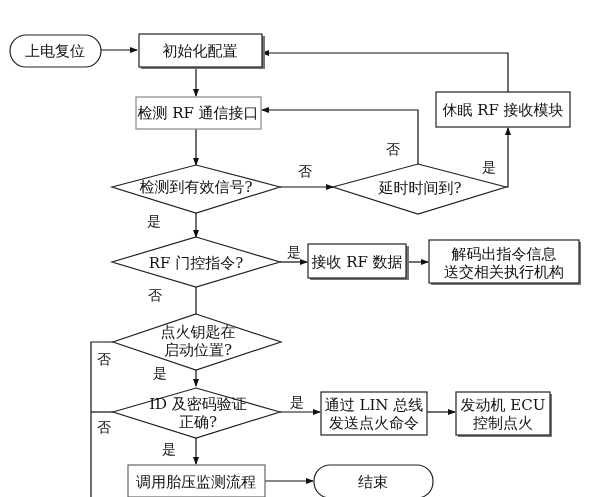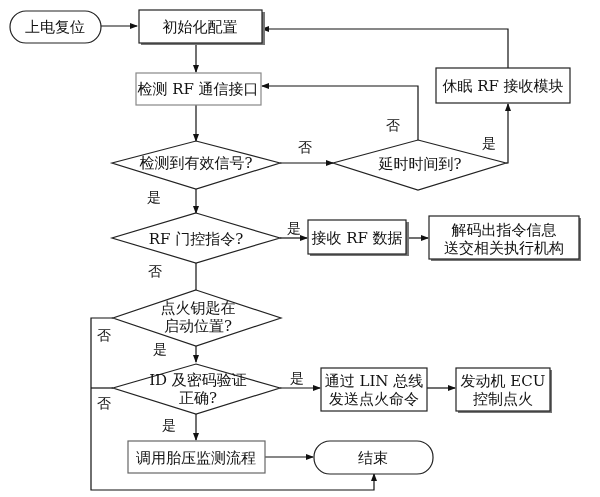--- a/index.html
+++ b/index.html
@@ -1,17 +1,17 @@
 <!DOCTYPE html>
 <html><head>
 <meta charset="utf-8">
 <style>
   html, body { margin: 0; padding: 0; background: #ffffff; }
   body { width: 600px; height: 497px; overflow: hidden; }
-  #canvas { position: relative; width: 600px; height: 389px; }
+  #canvas { position: relative; width: 600px; height: 389px; margin-top: 24px; }
   svg { position: absolute; left: 0; top: 0; }
   .t { font-family: "DejaVu Serif", "Liberation Serif", serif; font-size: 15px; fill: #111; }
   .lbl { font-family: "DejaVu Serif", "Liberation Serif", serif; font-size: 14px; fill: #111; }
   .ln { stroke: #111; stroke-width: 1.2; fill: none; }
   .box { stroke: #222; stroke-width: 1.2; fill: #fff; }
   .shadow { fill: #777; }
 </style>
 </head>
 <body>
 

